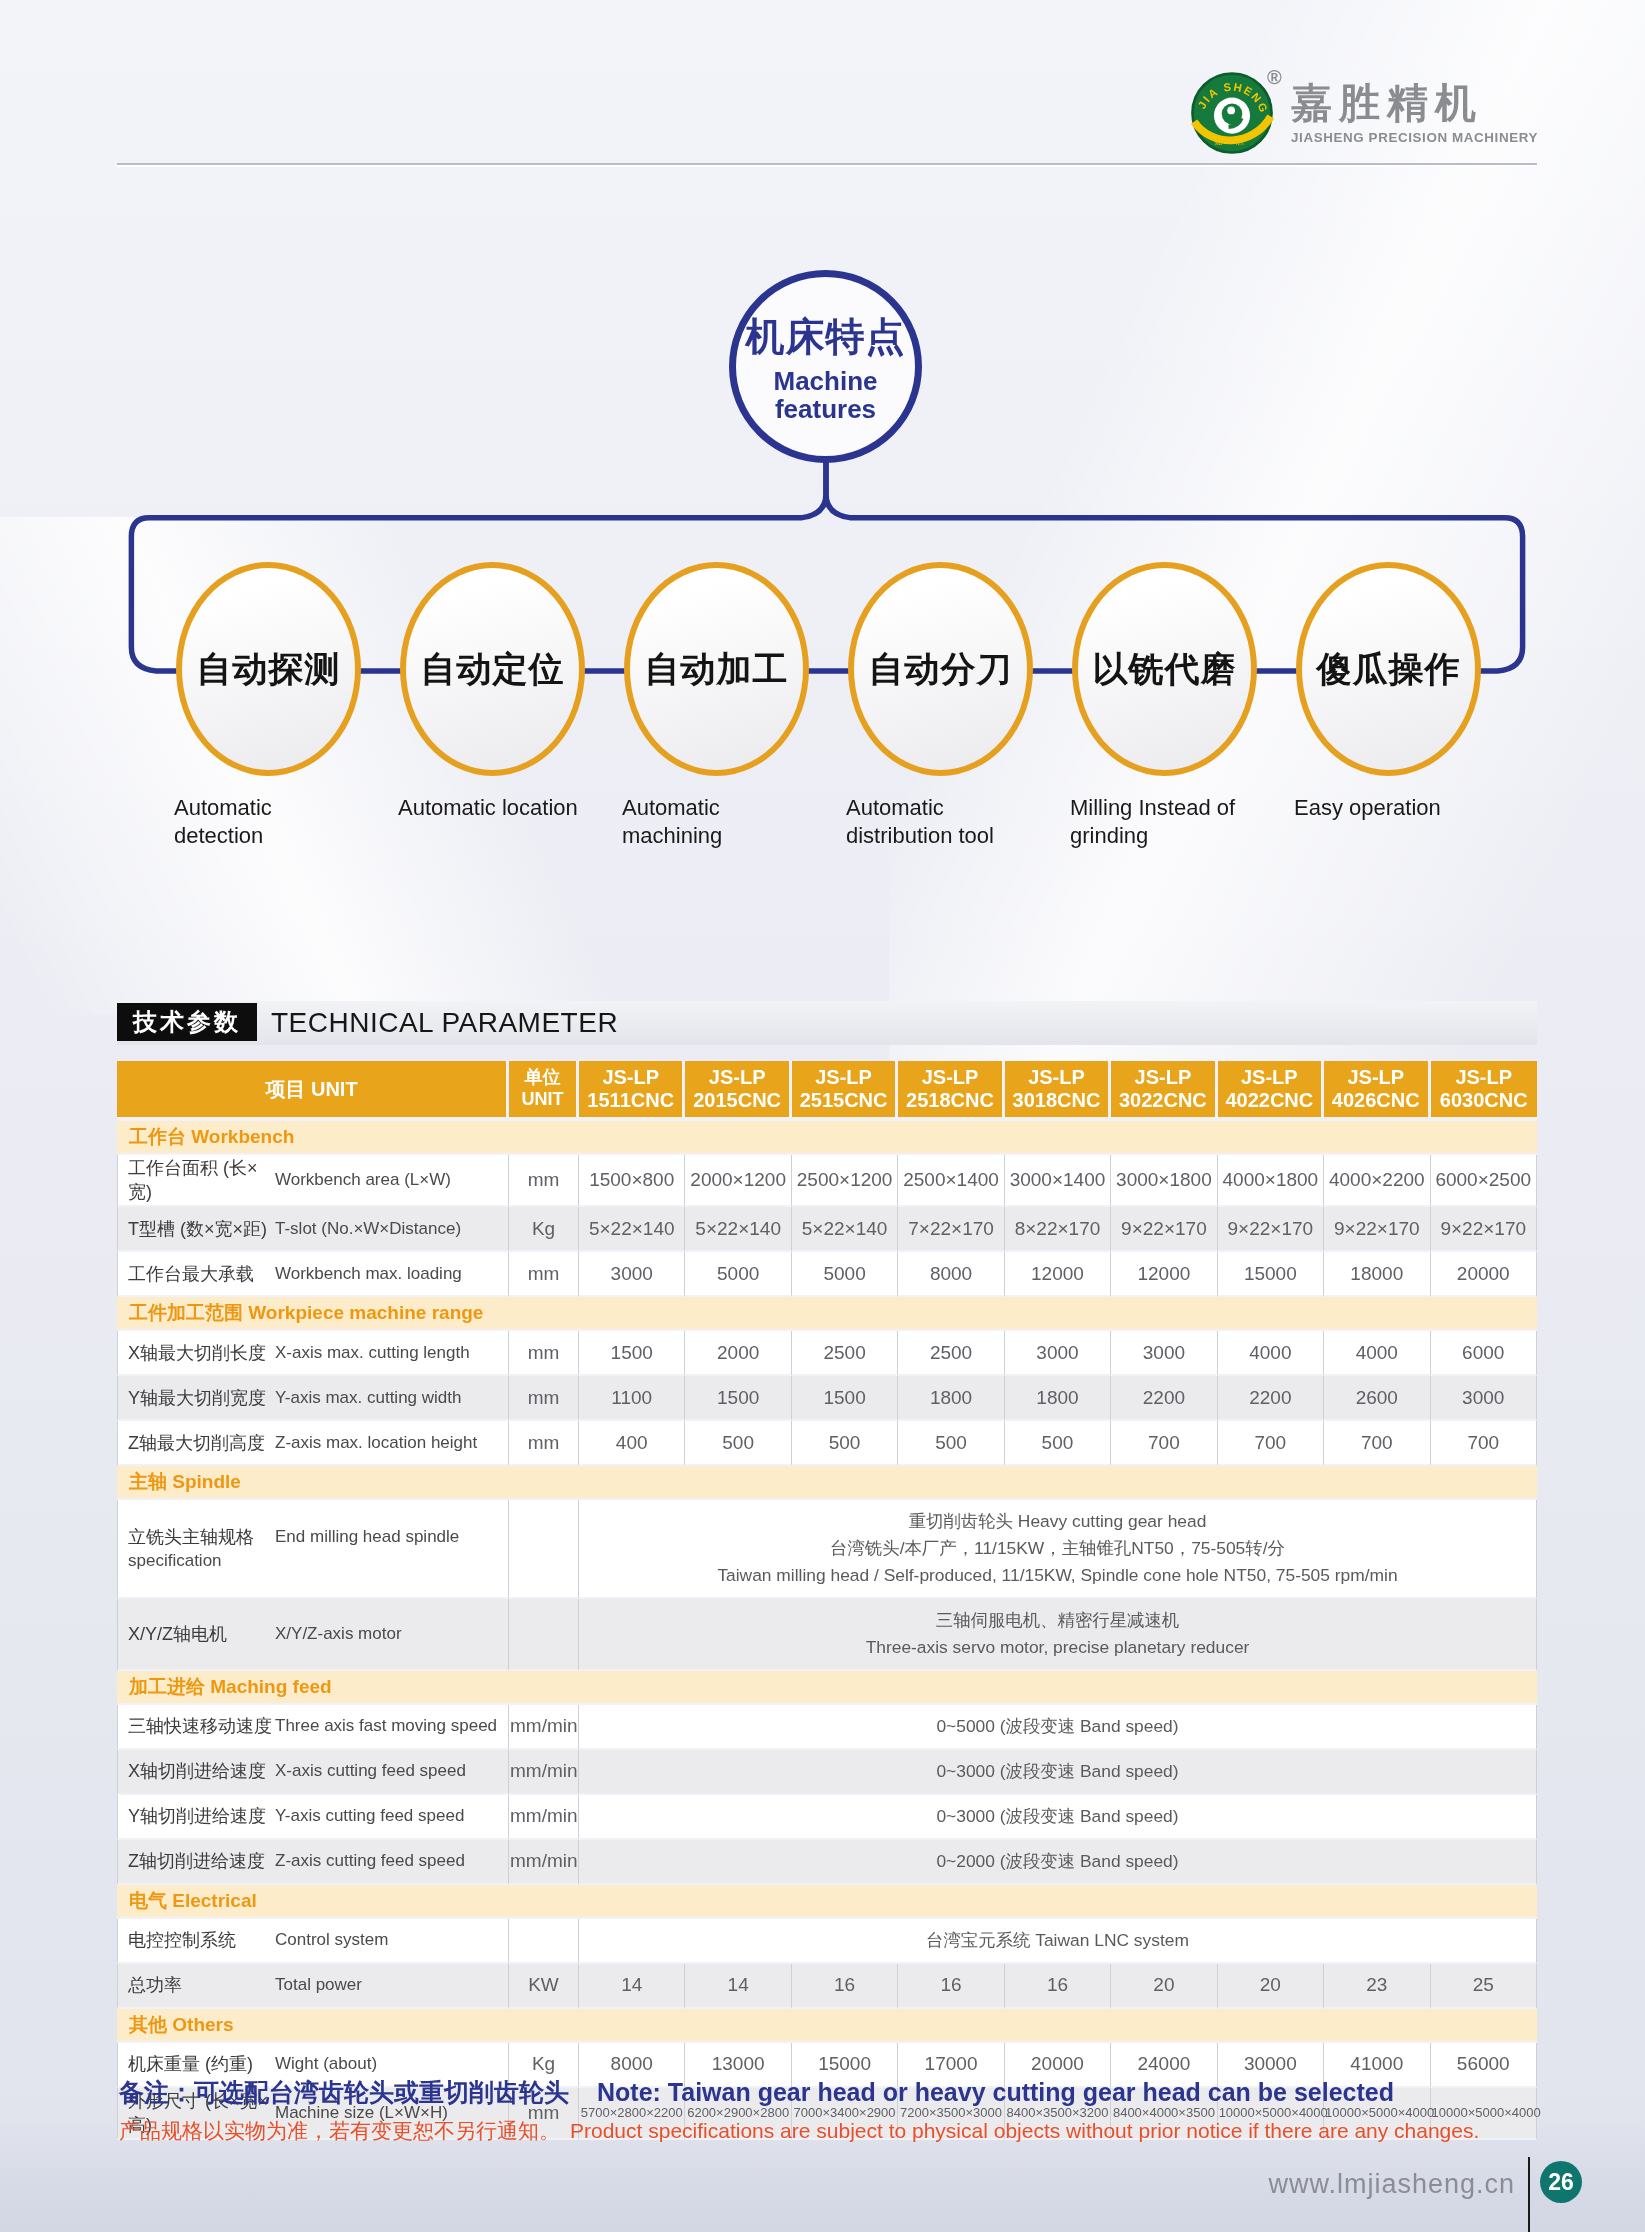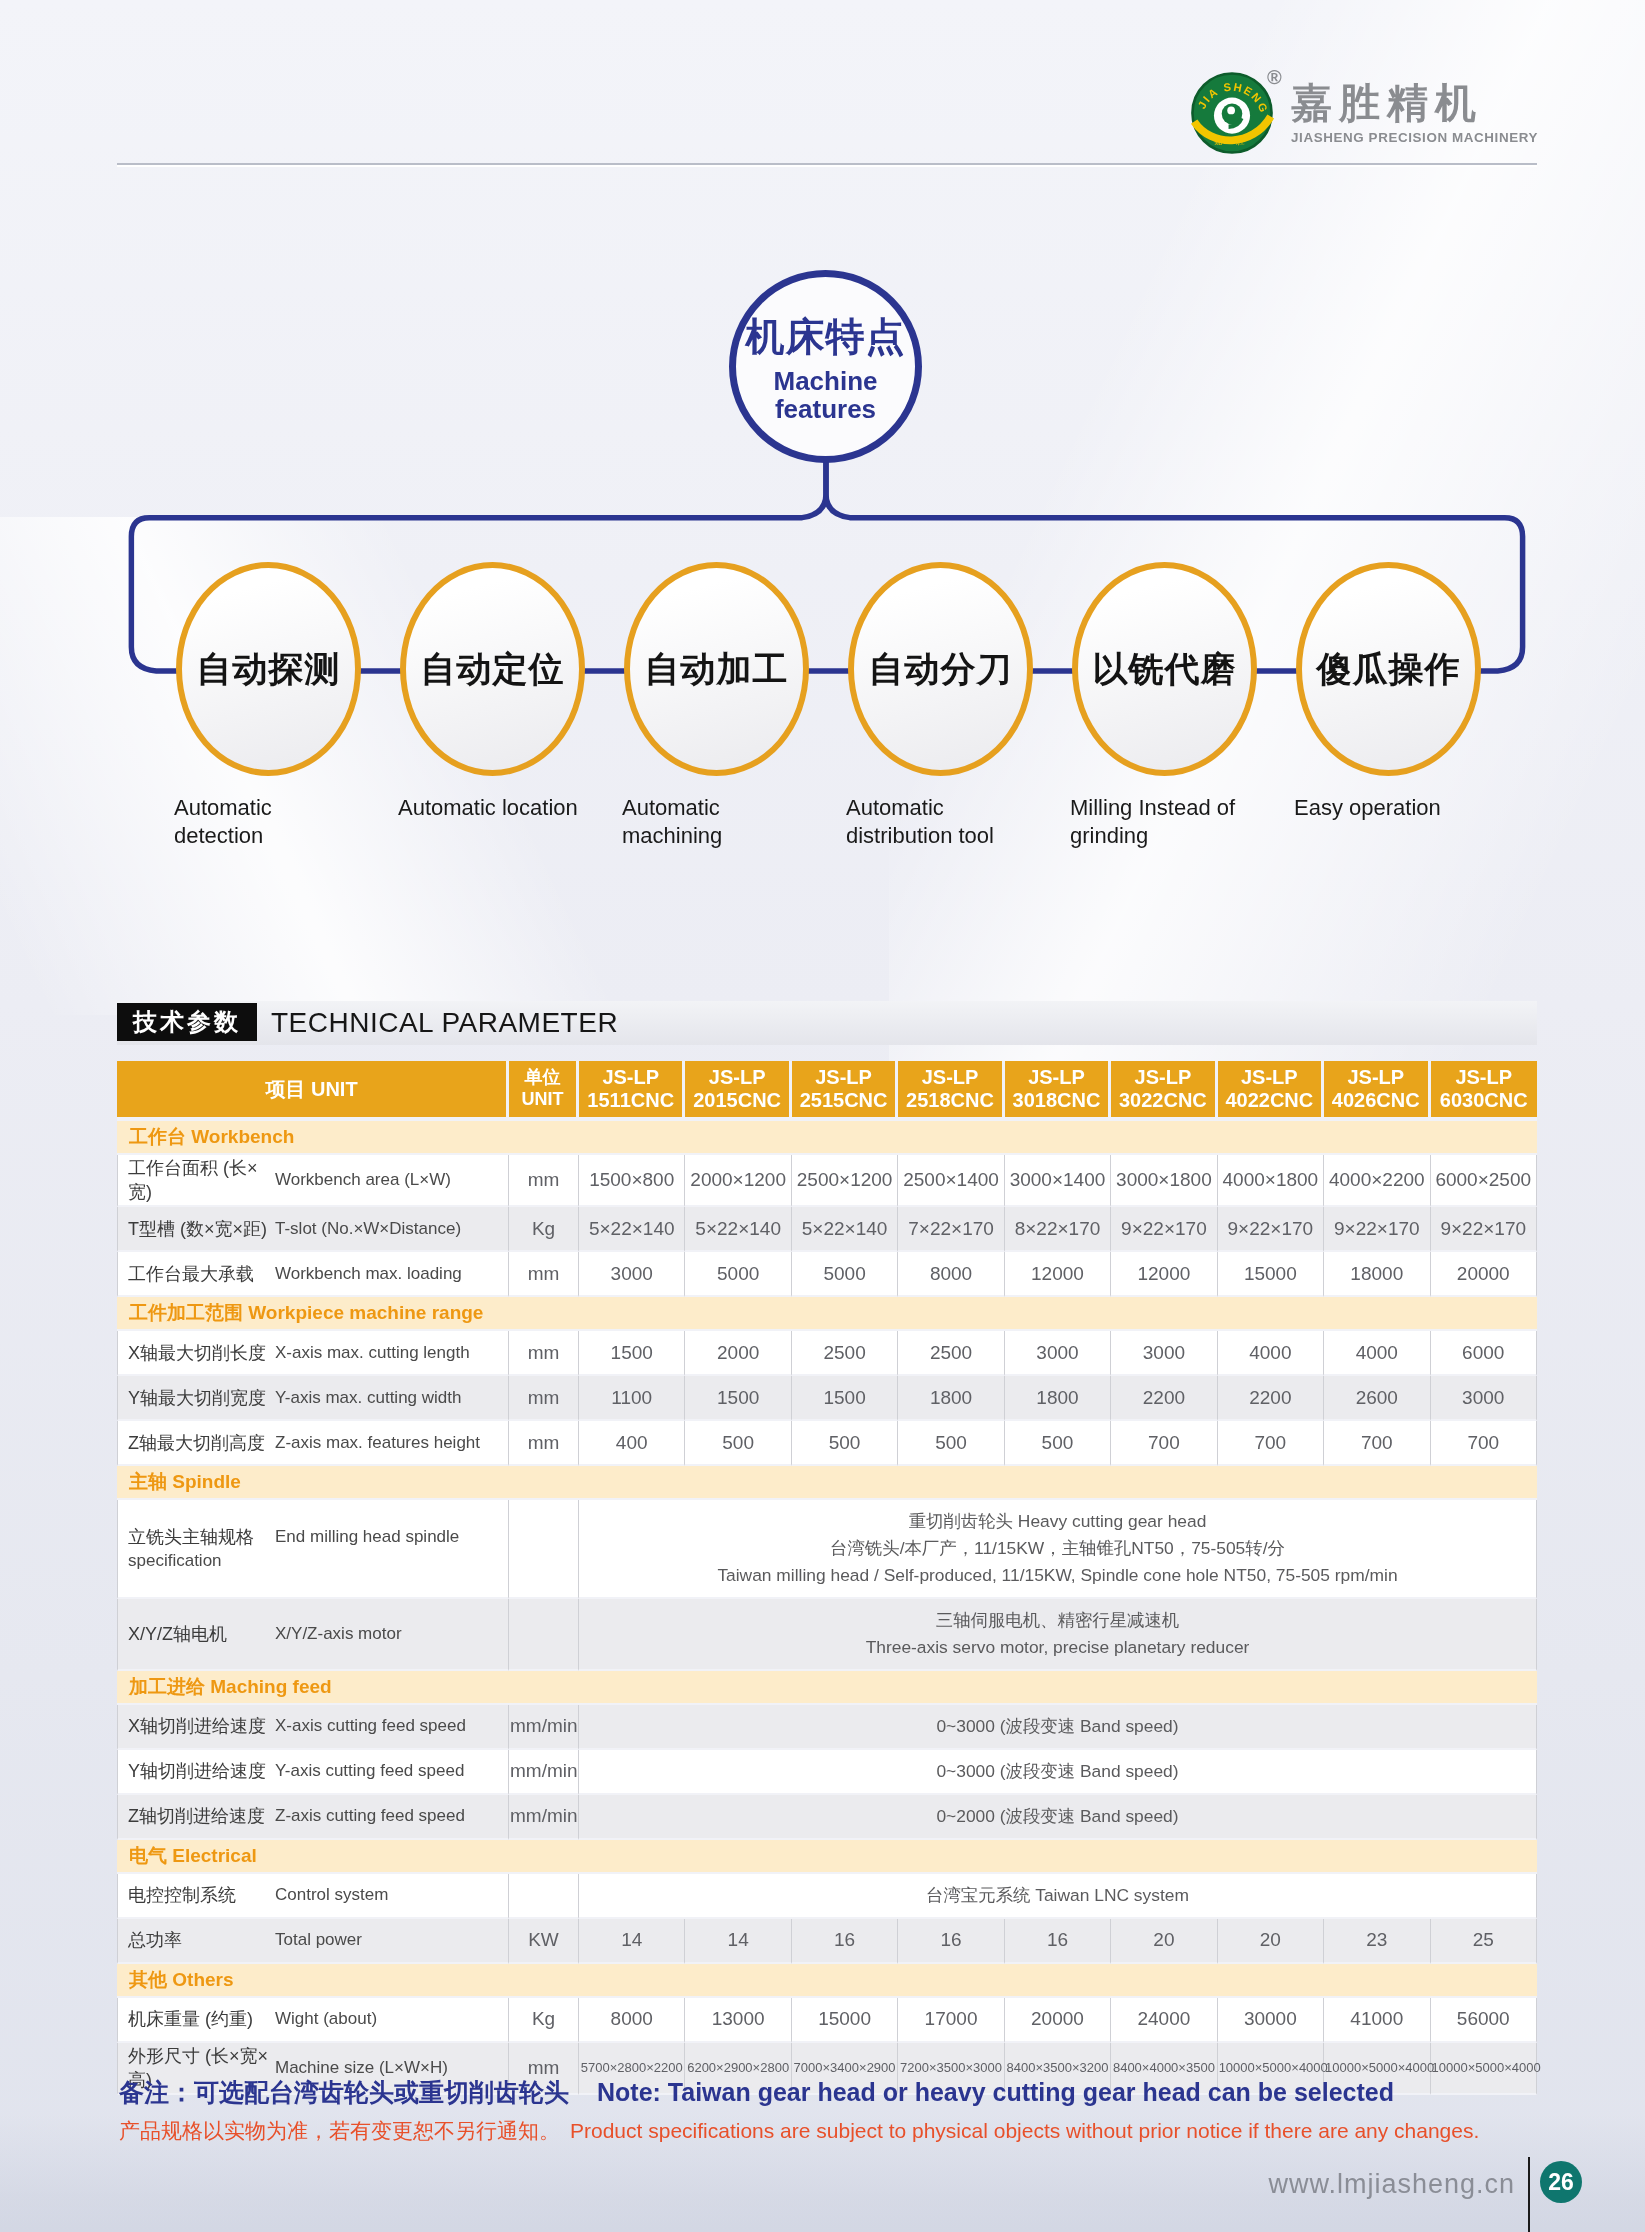--- a/index.html
+++ b/index.html
@@ -239,21 +239,21 @@
         <td class="val">1500</td>
         <td class="val">1500</td>
         <td class="val">1800</td>
         <td class="val">1800</td>
         <td class="val">2200</td>
         <td class="val">2200</td>
         <td class="val">2600</td>
         <td class="val">3000</td>
       </tr>
       <tr>
-        <td class="item"><span class="cn">Z轴最大切削高度</span><span class="en">Z-axis max. features height</span></td>
+        <td class="item"><span class="cn">Z轴最大切削高度</span><span class="en">Z-axis max. location height</span></td>
         <td class="unit">mm</td>
         <td class="val">400</td>
         <td class="val">500</td>
         <td class="val">500</td>
         <td class="val">500</td>
         <td class="val">500</td>
         <td class="val">700</td>
         <td class="val">700</td>
         <td class="val">700</td>
         <td class="val">700</td>
@@ -273,20 +273,27 @@
       <tr class="alt">
         <td class="item"><span class="cn">X/Y/Z轴电机</span><span class="en">X/Y/Z-axis motor</span></td>
         <td class="unit"></td>
         <td class="merged" colspan="9">
           <div>三轴伺服电机、精密行星减速机</div>
           <div>Three-axis servo motor, precise planetary reducer</div>
         </td>
       </tr>
       <tr class="sec">
         <td colspan="11">加工进给 Maching feed</td>
+      </tr>
+      <tr>
+        <td class="item"><span class="cn">三轴快速移动速度</span><span class="en">Three axis fast moving speed</span></td>
+        <td class="unit">mm/min</td>
+        <td class="merged" colspan="9">
+          <div>0~5000 (波段变速  Band speed)</div>
+        </td>
       </tr>
       <tr class="alt">
         <td class="item"><span class="cn">X轴切削进给速度</span><span class="en">X-axis cutting feed speed</span></td>
         <td class="unit">mm/min</td>
         <td class="merged" colspan="9">
           <div>0~3000 (波段变速  Band speed)</div>
         </td>
       </tr>
       <tr>
         <td class="item"><span class="cn">Y轴切削进给速度</span><span class="en">Y-axis cutting feed speed</span></td>

